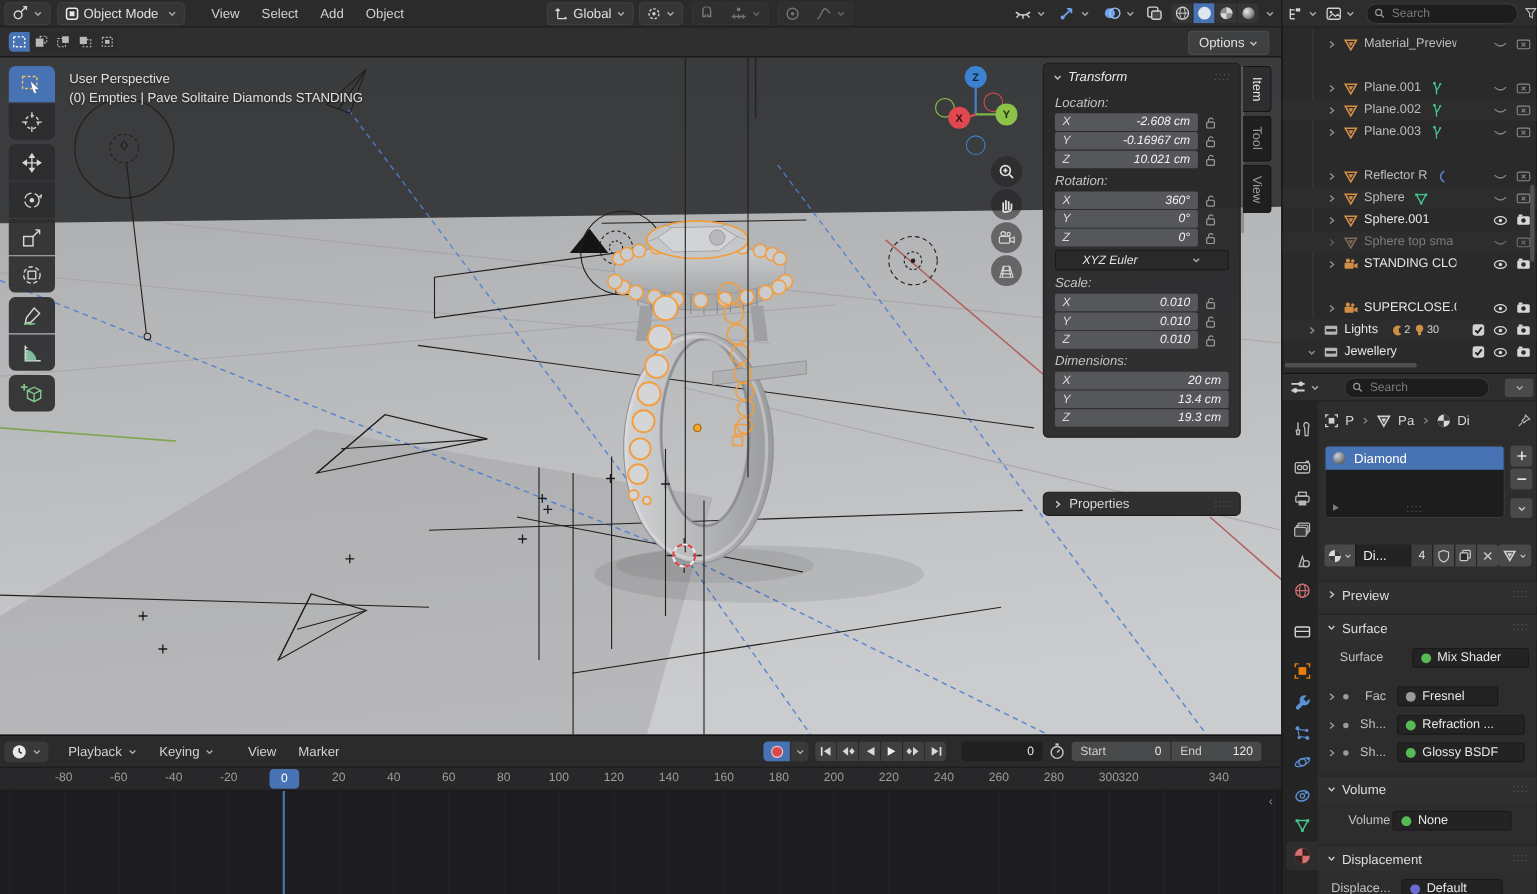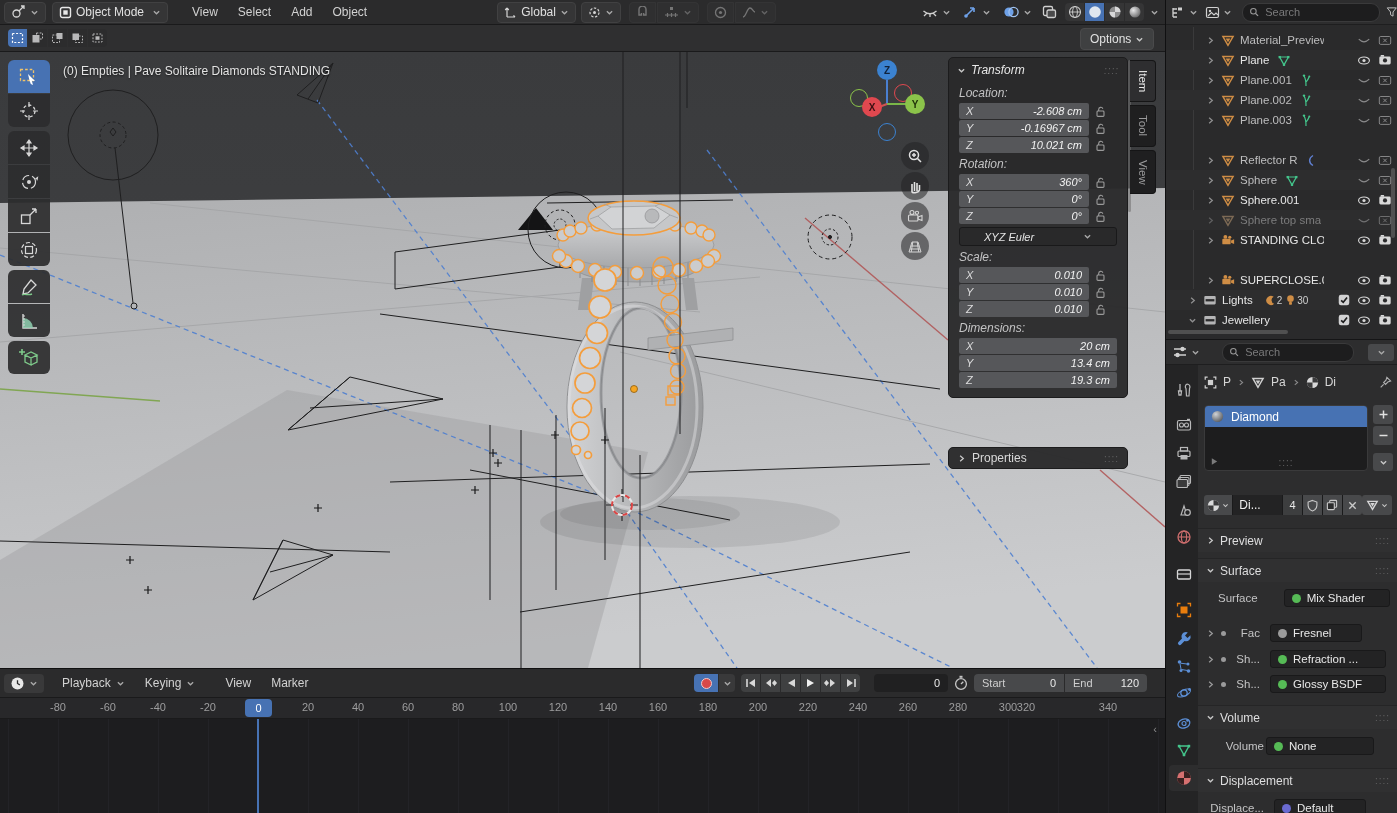--- a/index.html
+++ b/index.html
@@ -550,20 +550,21 @@
       <circle cx="634" cy="337" r="3.5" fill="#f5a623" stroke="#8a5a10" stroke-width="0.8"></circle>
 
       <g>
         <path d="M622 437 v8 M622 461 v8 M606 453 h8 M630 453 h8" stroke="#2b2b2c" stroke-width="1.2"></path>
         <circle cx="622" cy="453" r="10" fill="none" stroke="#e8e8e8" stroke-width="2"></circle>
         <circle cx="622" cy="453" r="10" fill="none" stroke="#d84545" stroke-width="2" stroke-dasharray="5 5"></circle>
       </g>
     </svg>
 
     <div class="vp-label">
+      <div>User Perspective</div>
       <div>(0) Empties | Pave Solitaire Diamonds STANDING</div>
     </div>
 
     <div class="toolbar">
       <div class="tool-btn first active">
         <svg width="20" height="18" viewBox="0 0 20 18">
             <rect x="1.5" y="1.5" width="13" height="11" fill="none" stroke="#f0c36a" stroke-width="1.3" stroke-dasharray="2.6 2"></rect>
             <path d="M9 6 L16 13 L12.8 12.8 L14 17 L11.8 16 L10.5 12.5 Z" fill="#fff"></path>
           </svg>
       </div>
@@ -963,40 +964,20 @@
       <span class="ol-name">Material_Preview</span>
       <span class="ol-right">
           <svg width="14" height="11" style="color:#8a8a8b">
             <use href="#s-eye-closed"></use>
           </svg>
           <svg width="14" height="12" style="color:#8a8a8b">
             <use href="#s-cam-off"></use>
           </svg>
         </span>
     </div>
-    <div class="ol-row alt" style="top:50px">
-      <svg width="9" height="9" style="margin-left:40px;color:#909091">
-          <use href="#s-exp"></use>
-        </svg>
-      <svg width="14" height="13" style="margin:0 5px 0 6px;color:#cf8d45">
-          <use href="#s-mesh"></use>
-        </svg>
-      <span class="ol-name bright">Plane</span>
-      <svg width="14" height="13" style="margin-left:8px;color:#44c58c">
-          <use href="#s-meshdata"></use>
-        </svg>
-      <span class="ol-right">
-          <svg width="14" height="11" style="color:#d8d8d8">
-            <use href="#s-eye-open"></use>
-          </svg>
-          <svg width="14" height="12" style="color:#d8d8d8">
-            <use href="#s-cam-on"></use>
-          </svg>
-        </span>
-    </div>
     <div class="ol-row" style="top:70px">
       <svg width="9" height="9" style="margin-left:40px;color:#909091">
           <use href="#s-exp"></use>
         </svg>
       <svg width="14" height="13" style="margin:0 5px 0 6px;color:#cf8d45">
           <use href="#s-mesh"></use>
         </svg>
       <span class="ol-name">Plane.001</span>
       <svg width="12" height="13" viewBox="0 0 12 13" style="margin-left:8px">
           <path d="M6 12 C6 7 6 5 4 2 M6 8 C7.5 6 8.5 5 9 3" stroke="#44c58c" stroke-width="1.2" fill="none"></path>

